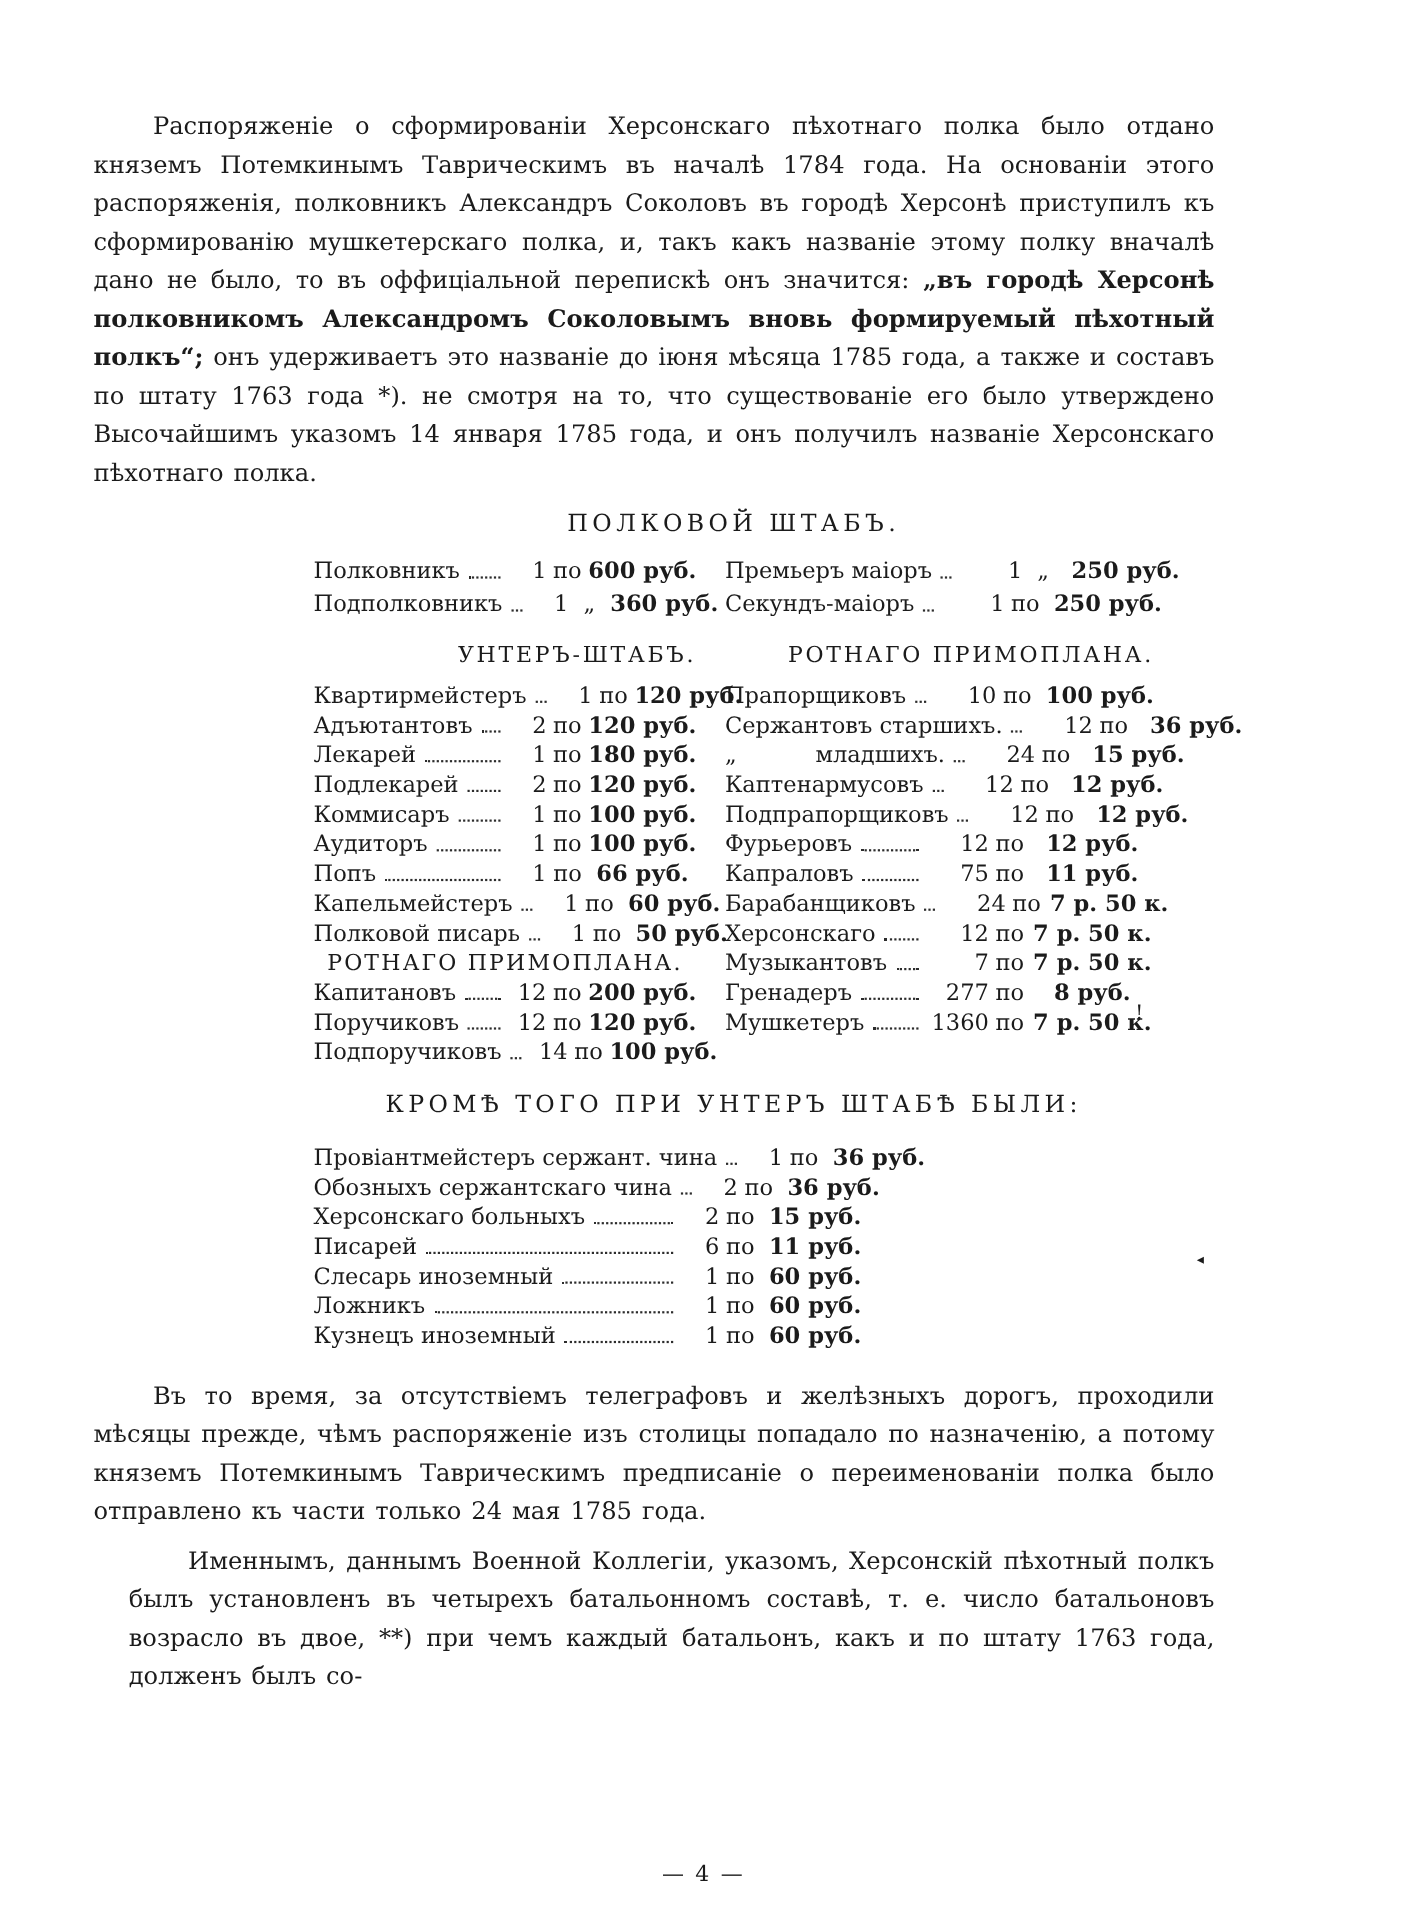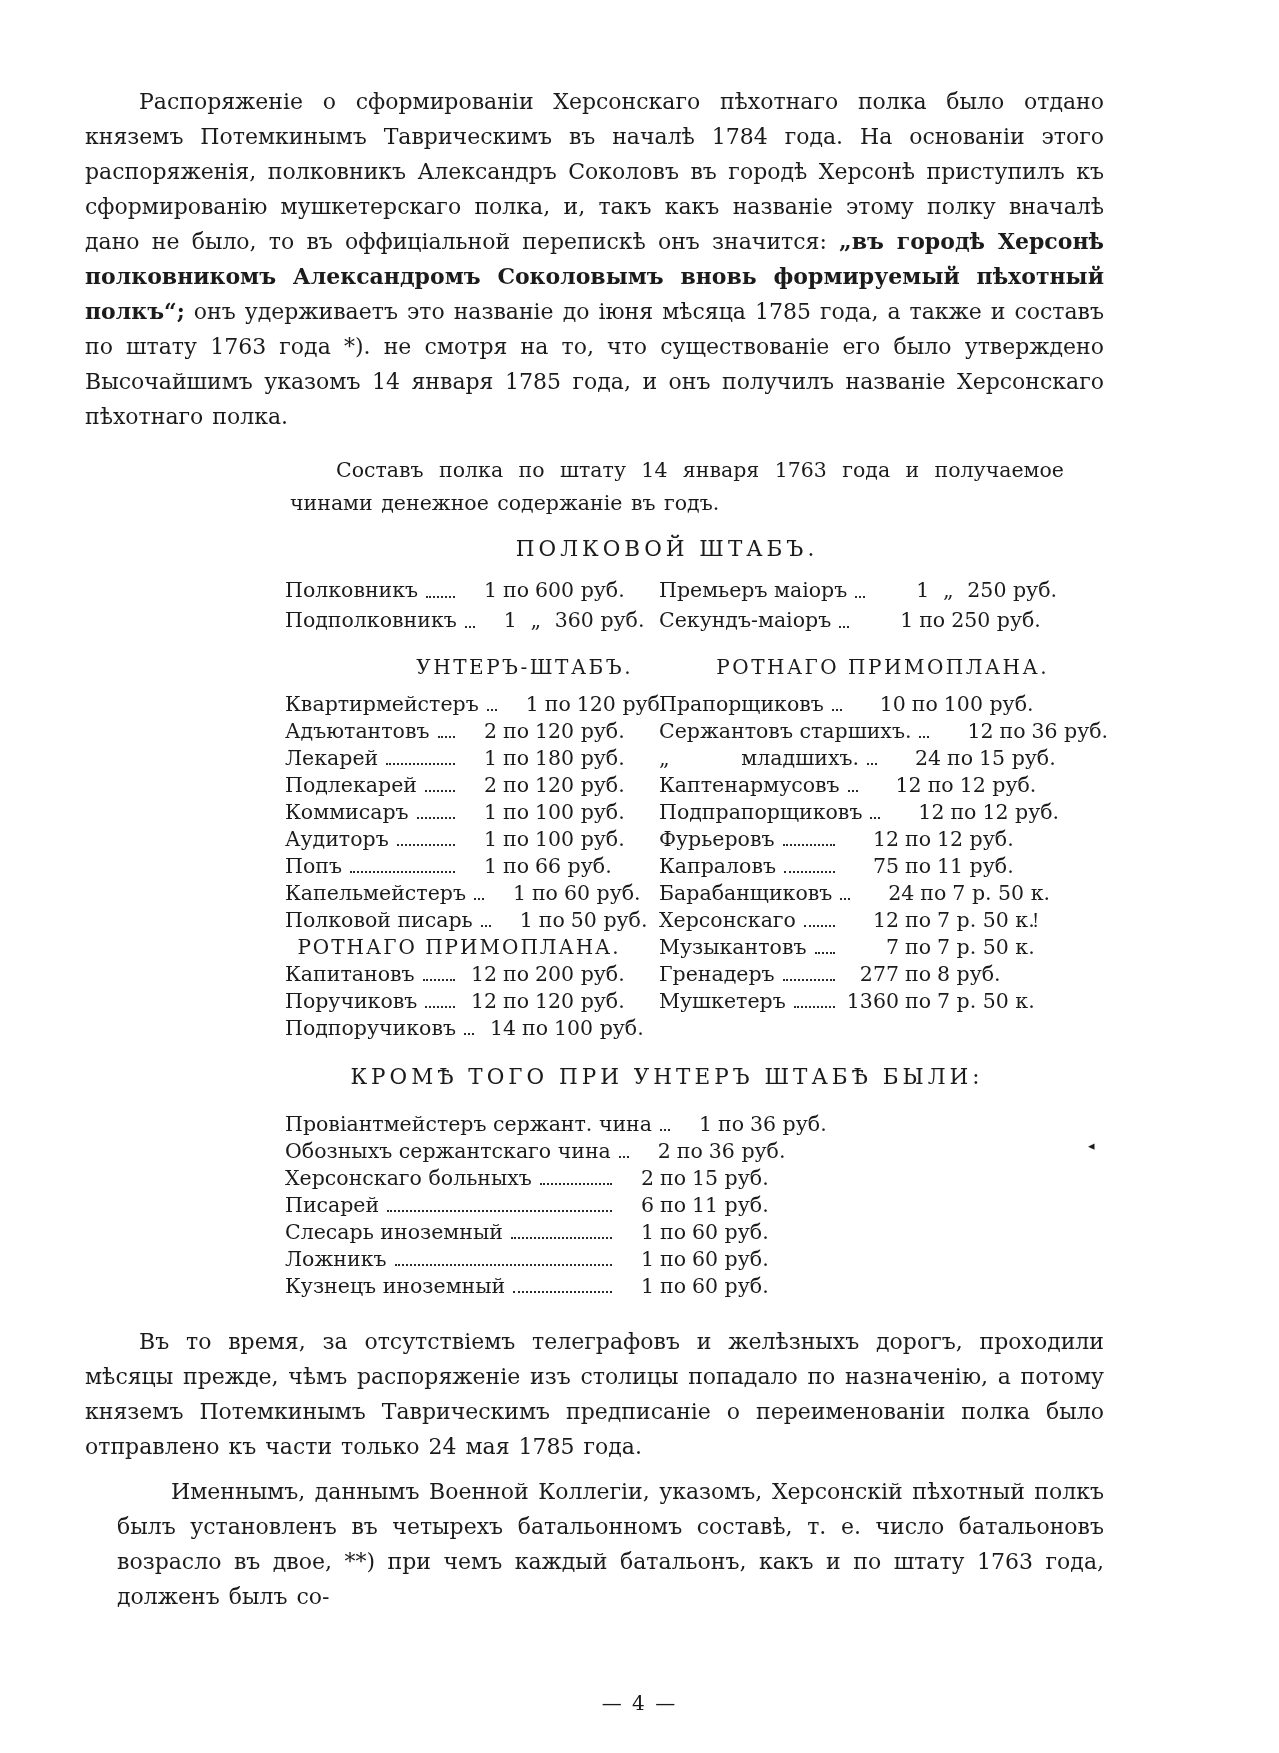--- a/index.html
+++ b/index.html
@@ -7,21 +7,21 @@
     position:relative;
     width:1279px;height:1753px;
     margin:0 auto;
     background:#ffffff;
     color:#1b1b1b;
     font-family:"DejaVu Serif", serif;
     overflow:hidden;
   }
   .content{
     position:absolute;
-    left:85px; right:175px; top:84px;
+    left:85px; right:175px; top:98px;
   }
   p{margin:0;}
   .bodytext{
     font-size:22px;
     line-height:35px;
     text-align:justify;
     text-indent:54px;
     word-spacing:2px;
   }
   .bold-inline{font-weight:bold;}
@@ -63,21 +63,21 @@
   .trow{display:flex;line-height:27px;}
   .trow .lbl{flex:0 0 auto;white-space:nowrap;}
   .trow .leader{
     flex:1 1 auto;min-width:10px;
     border-bottom:2px dotted #2c2c2c;
     align-self:flex-end;
     margin:0 8px 7px 8px;
   }
   .trow .cnt{flex:0 0 34px;text-align:right;white-space:nowrap;}
   .trow .po{flex:0 0 38px;text-align:center;white-space:nowrap;}
-  .trow .amt{flex:0 0 98px;text-align:left;white-space:nowrap;}
+  .trow .amt{flex:0 0 98px;text-align:center;white-space:nowrap;font-weight:bold;}
   .tbl.wide .cnt{flex-basis:56px;}
   .tbl.wide .amt{flex-basis:112px;}
   .staff-rows{line-height:30px;}
   .staff-rows .trow{line-height:30px;}
   .krome-wrap{
     display:flex;
     margin:22px 0 0 200px;
   }
   .krome-left{width:505px;}
   .krome-note{
@@ -101,21 +101,20 @@
   .ink.m2{left:1088px;top:1138px;font-size:13px;}
 </style>
 </head>
 <body>
 
 <div class="page">
   <div class="content">
 
     <p class="bodytext"><span>Распоряженіе о сформированіи Херсонскаго пѣхотнаго полка было отдано княземъ Потемкинымъ Таврическимъ въ началѣ 1784 года. На основаніи этого распоряженія, полковникъ Александръ Соколовъ въ городѣ Херсонѣ приступилъ къ сформированію мушкетерскаго полка, и, такъ какъ названіе этому полку  вначалѣ дано не было, то въ оффиціальной перепискѣ онъ значится: </span><span class="bold-inline">„въ городѣ Херсонѣ полковникомъ Александромъ Соколовымъ вновь формируемый пѣхотный полкъ“;</span><span> онъ удерживаетъ это названіе до іюня мѣсяца 1785 года, а также и составъ по штату 1763 года *). не смотря на то, что существованіе его было утверждено Высочайшимъ указомъ 14  января 1785 года, и онъ получилъ названіе Херсонскаго пѣхотнаго полка.</span></p>
 
-    <p class="caption">Составъ полка по штату 14 января 1763 года и получаемое чинами денежное содержаніе въ годъ.</p>
 
     <div class="sec-head">ПОЛКОВОЙ ШТАБЪ.</div>
 
     <div class="tbl-wrap staff-rows">
       <div class="col-l tbl">
           <div class="trow">
             <span class="lbl">Полковникъ</span>
             <span class="leader"></span>
             <span class="cnt">1</span>
             <span class="po">по</span>

